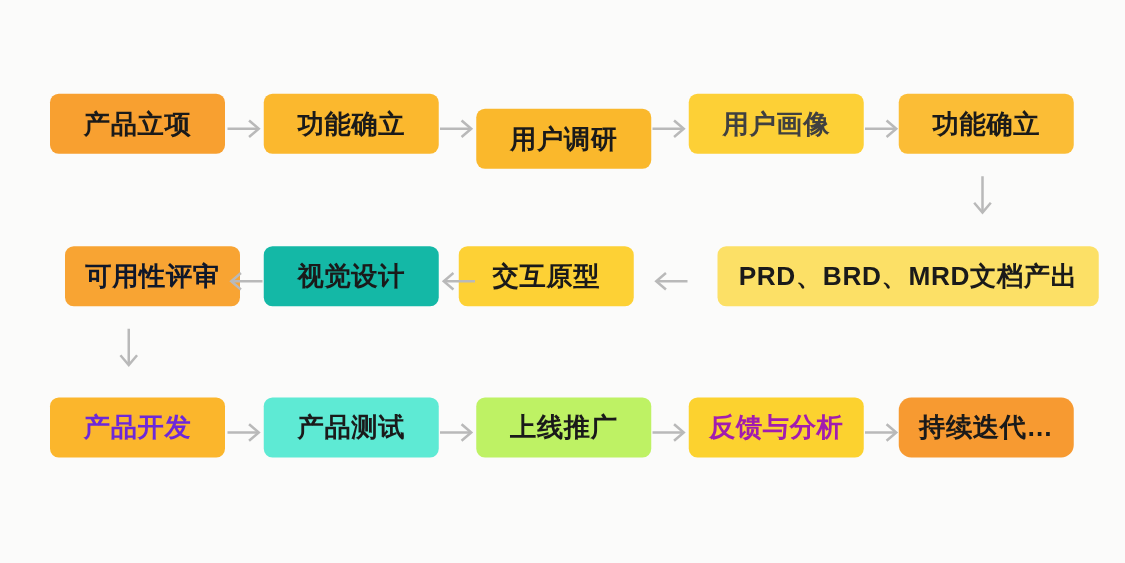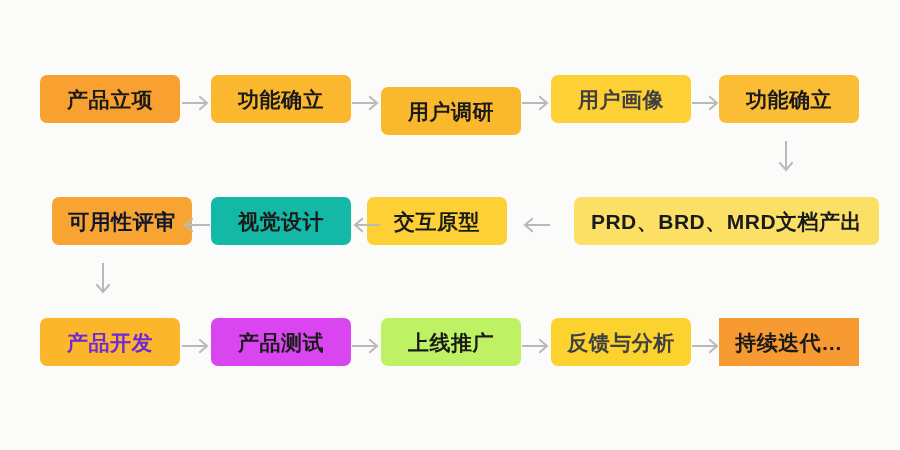--- a/index.html
+++ b/index.html
@@ -29,21 +29,21 @@
     border-radius: 7px;
     color: #1a1a1a;
     font-size: 21px;
     font-weight: 700;
     letter-spacing: 0.5px;
     white-space: nowrap;
     line-height: 1;
     user-select: none;
   }
   .node.big-radius {
-    border-radius: 0;
+    border-radius: 10px;
   }
   .arrow {
     position: absolute;
     color: #b9b9b9;
     font-size: 20px;
     line-height: 1;
     display: flex;
     align-items: center;
     justify-content: center;
     user-select: none;
@@ -57,23 +57,23 @@
     <div class="node" style="left: 40px; top: 75px; width: 140px; background: rgb(248, 160, 48); color: rgb(26, 26, 26);">产品立项</div>
     <div class="node" style="left: 211px; top: 75px; width: 140px; background: rgb(251, 184, 46); color: rgb(26, 26, 26);">功能确立</div>
     <div class="node" style="left: 381px; top: 75px; width: 140px; background: rgb(250, 184, 44); color: rgb(26, 26, 26); margin-top: 12px;">用户调研</div>
     <div class="node" style="left: 551px; top: 75px; width: 140px; background: rgb(253, 208, 54); color: #404040;">用户画像</div>
     <div class="node" style="left: 719px; top: 75px; width: 140px; background: rgb(251, 189, 54); color: rgb(26, 26, 26);">功能确立</div>
     <div class="node" style="left: 52px; top: 197px; width: 140px; background: rgb(248, 164, 51); color: #0f172a;">可用性评审</div>
     <div class="node" style="left: 211px; top: 197px; width: 140px; background: #14b8a6; color: rgb(26, 26, 26);">视觉设计</div>
     <div class="node" style="left: 367px; top: 197px; width: 140px; background: rgb(253, 209, 53); color: rgb(26, 26, 26);">交互原型</div>
     <div class="node" style="left: 550px; top: 197px; width: 305px; background: rgb(252, 224, 102); color: rgb(26, 26, 26); margin-left: 24px;">PRD、BRD、MRD文档产出</div>
     <div class="node" style="left: 40px; top: 318px; width: 140px; background: rgb(251, 182, 44); color: #6d28d9;">产品开发</div>
-    <div class="node" style="left: 211px; top: 318px; width: 140px; background: #d946ef; color: rgb(26, 26, 26);">产品测试</div>
+    <div class="node" style="left: 211px; top: 318px; width: 140px; background: #5eead4; color: rgb(26, 26, 26);">产品测试</div>
     <div class="node" style="left: 381px; top: 318px; width: 140px; background: #bef264; color: rgb(26, 26, 26);">上线推广</div>
-    <div class="node" style="left: 551px; top: 318px; width: 140px; background: rgb(252, 210, 47); color: #404040;">反馈与分析</div>
+    <div class="node" style="left: 551px; top: 318px; width: 140px; background: rgb(252, 210, 47); color: #a21caf;">反馈与分析</div>
     <div class="node big-radius" style="left: 719px; top: 318px; width: 140px; background: rgb(247, 154, 49); color: rgb(26, 26, 26);">持续迭代…</div>
     <div class="arrow" style="left: 181px; top: 92px; width: 30px; height: 22px;">
       <svg width="30" height="22" viewBox="0 0 30 22" aria-hidden="true">
         <line x1="1" y1="11" x2="25" y2="11" stroke="#b9b9b9" stroke-width="2"></line>
         <polyline points="19,5 26,11 19,17" fill="none" stroke="#b9b9b9" stroke-width="2" stroke-linecap="square"></polyline>
       </svg>
     </div>
     <div class="arrow" style="left: 351px; top: 92px; width: 30px; height: 22px;">
       <svg width="30" height="22" viewBox="0 0 30 22" aria-hidden="true">
         <line x1="1" y1="11" x2="25" y2="11" stroke="#b9b9b9" stroke-width="2"></line>

